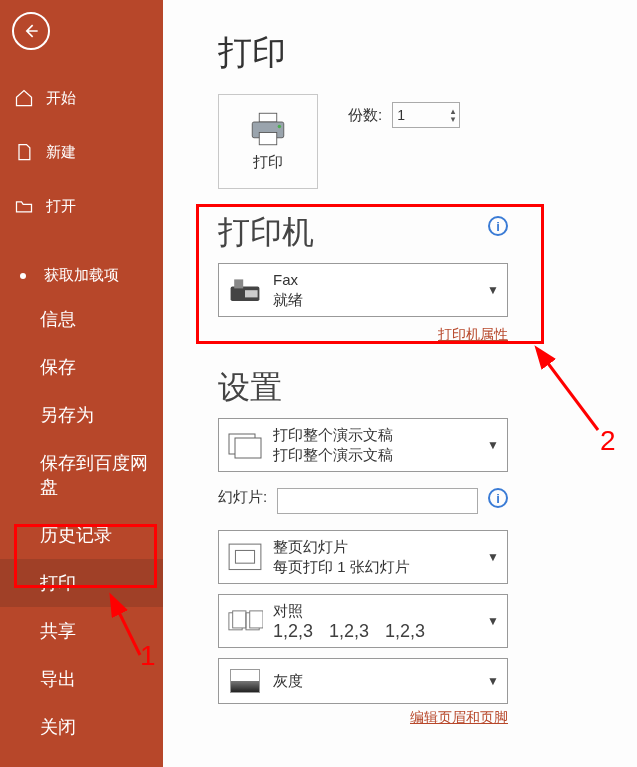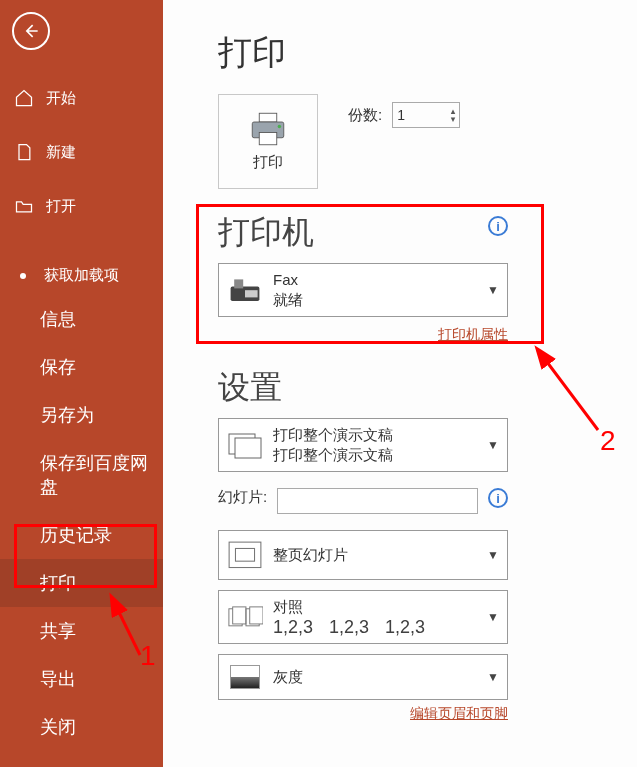--- a/index.html
+++ b/index.html
@@ -193,20 +193,21 @@
 
   <div class="selector">
     <span class="sel-icon">
       <svg viewBox="0 0 34 28">
           <rect x="2" y="2" width="30" height="24" fill="none" stroke="#777"></rect>
           <rect x="8" y="8" width="18" height="12" fill="none" stroke="#777"></rect>
         </svg>
     </span>
     <span class="sel-text">
       <span>整页幻灯片</span>
+      <span>每页打印 1 张幻灯片</span>
     </span>
     <span class="caret">▼</span>
   </div>
 
   <div style="height:10px"></div>
 
   <div class="selector">
     <span class="sel-icon">
       <svg viewBox="0 0 38 26">
           <rect x="2" y="4" width="14" height="18" fill="none" stroke="#777"></rect>

